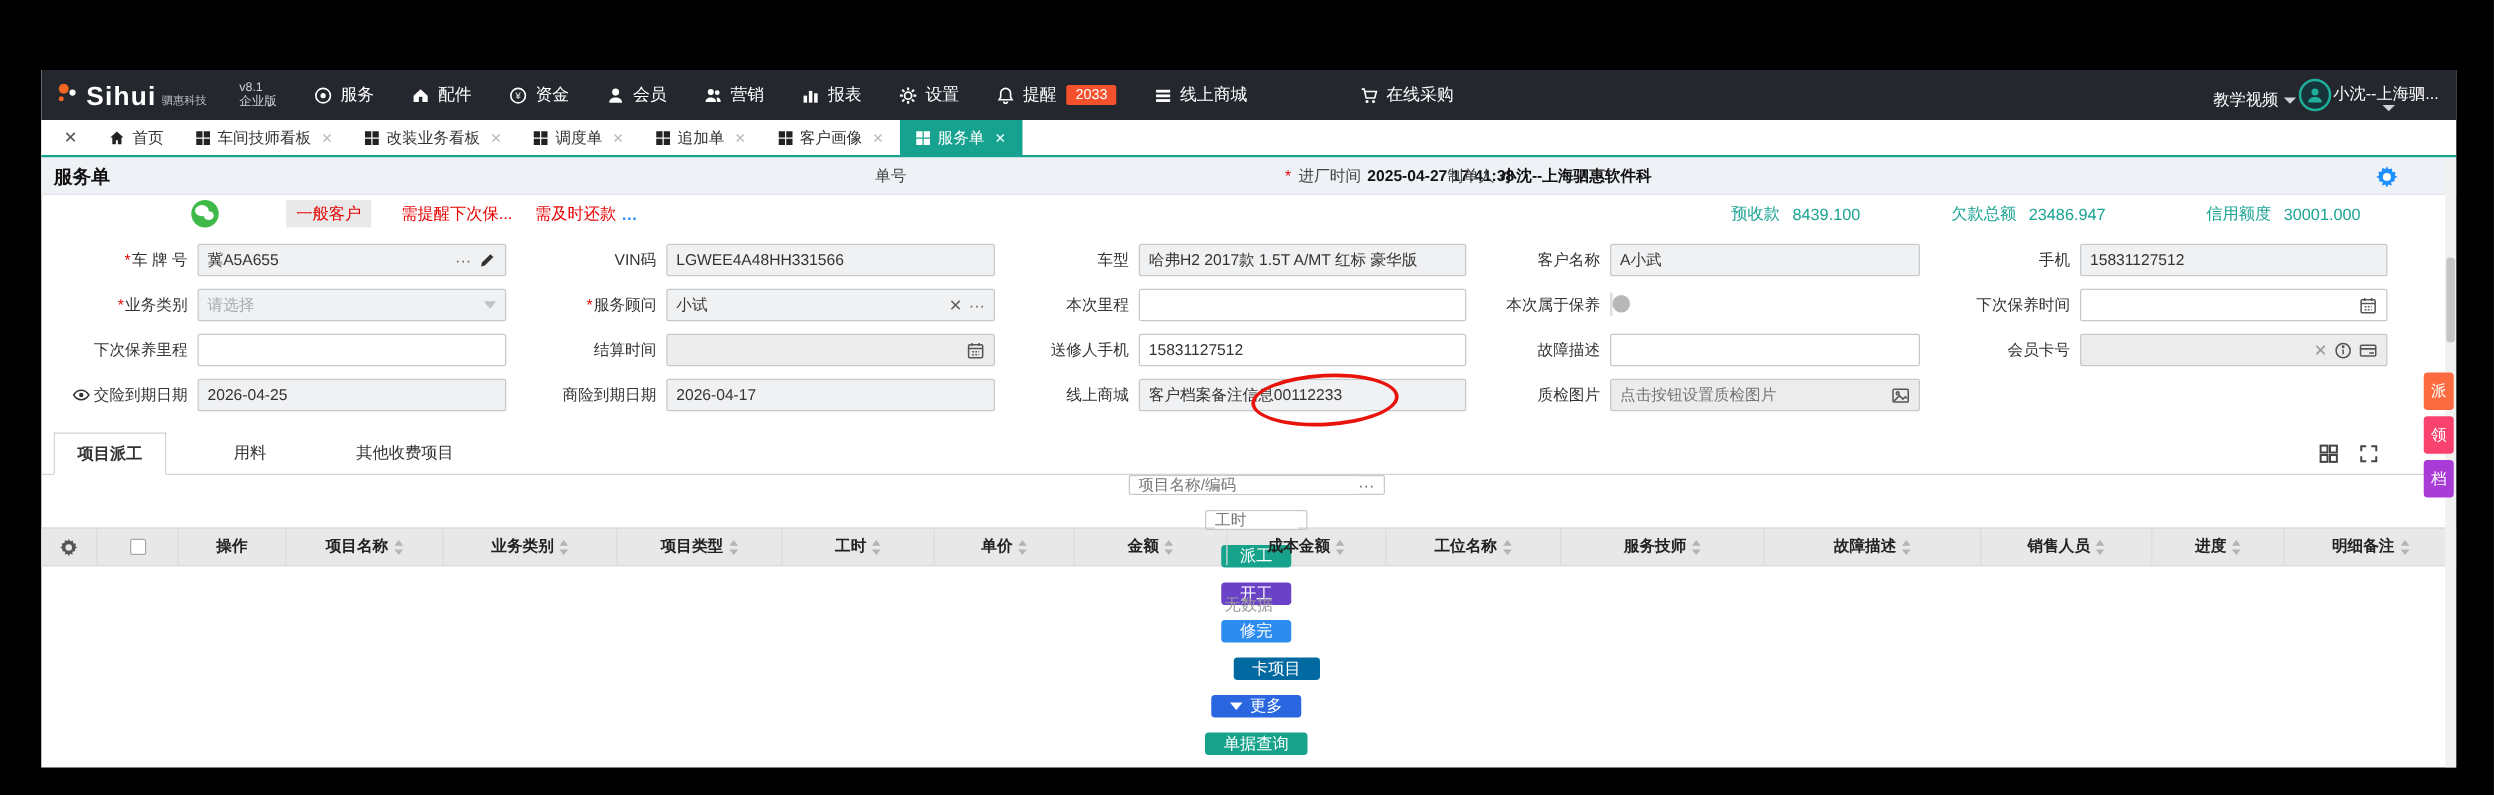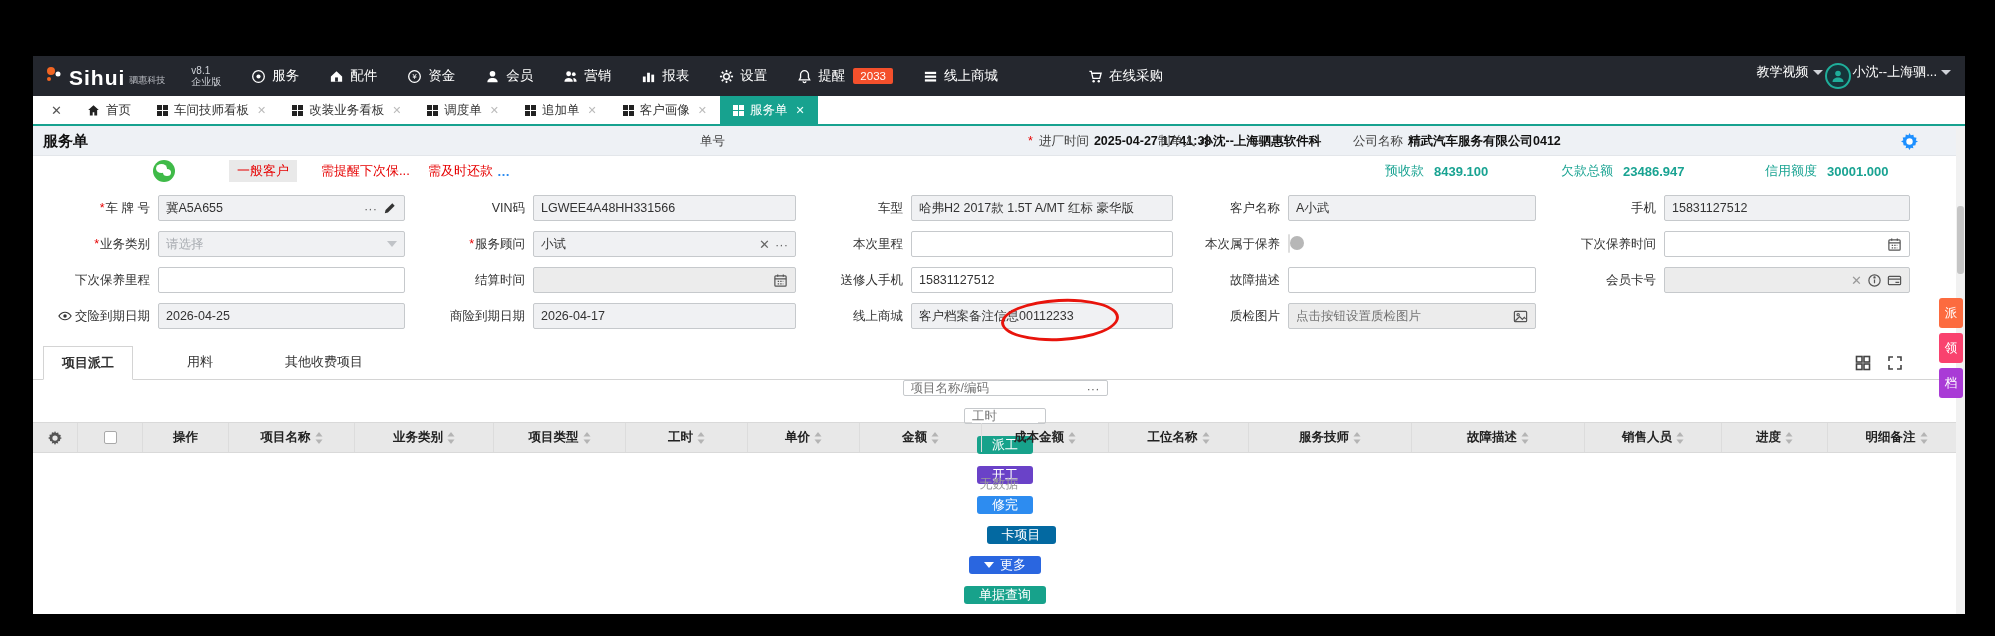--- a/index.html
+++ b/index.html
@@ -8,21 +8,21 @@
 
   
   .topbar { height:40px; background:#24272e; display:flex; align-items:center; color:#fff; padding:0 14px 0 10px; }
   .logo { display:flex; align-items:flex-end; gap:4px; margin-right:26px; }
   .logo-word { font-size:21px; font-weight:bold; letter-spacing:1px; line-height:18px; }
   .logo-cn { font-size:9px; color:#b9bcc2; }
   .ver { font-size:10px; color:#cfd2d8; line-height:11px; margin-right:30px; }
   .menu-item { display:flex; align-items:center; gap:6px; font-size:13.5px; margin-right:30px; cursor:pointer; white-space:nowrap; }
   .menu-item svg { width:15px; height:15px; fill:#fff; stroke:#fff; }
   .badge { background:#f4502c; color:#fff; font-size:11.5px; padding:2px 7px; border-radius:2px; margin-left:2px; }
-  .tb-right { margin-left:auto; display:flex; align-items:flex-start; gap:2px; font-size:13px; }
+  .tb-right { margin-left:auto; display:flex; align-items:flex-end; gap:2px; font-size:13px; }
   .caret { display:inline-block; width:0; height:0; border-left:5px solid transparent; border-right:5px solid transparent; border-top:5px solid #cfd2d8; margin-left:4px; }
   .avatar { width:26px; height:26px; border-radius:50%; background:#16343a; border:2px solid #1fae9a; display:flex; align-items:center; justify-content:center; }
   .avatar svg { width:16px; height:16px; fill:#1fae9a; }
 
   
   .tabbar { height:30px; background:#fff; border-bottom:2px solid #17a28f; display:flex; align-items:center; padding-left:6px; }
   .closeall { font-size:13px; color:#555; padding:0 12px; cursor:pointer; }
   .tab { display:flex; align-items:center; gap:6px; height:28px; padding:0 13px; font-size:12.5px; color:#333; cursor:pointer; white-space:nowrap; }
   .tab .gicon { width:11px; height:11px; display:grid; grid-template-columns:5px 5px; grid-template-rows:5px 5px; gap:1px; }
   .tab .gicon i { background:#222; }
@@ -39,21 +39,21 @@
   .title { left:10px; font-size:15px; font-weight:bold; color:#111; }
   .gearbtn svg { width:17px; height:17px; fill:#1e90ff; cursor:pointer; }
 
   
   .statusrow { height:30px; position:relative; font-size:13px; }
   .statusrow .st { position:absolute; top:0; height:30px; display:flex; align-items:center; gap:4px; white-space:nowrap; }
   .chip { background:#e9e9e9; color:#e60000; padding:2px 8px; font-size:13px; }
   .redlink { color:#e60000; cursor:pointer; }
   .bluedots { color:#2d8cf0; font-weight:bold; }
   .money { color:#19a392; }
-  .money b { font-weight:bold; margin-left:6px; }
+  .money b { font-weight:normal; margin-left:6px; }
   .wechat { width:22px; height:22px; border-radius:50%; background:#3fba48; position:relative; cursor:pointer; }
   .wechat i { position:absolute; background:#fff; border-radius:50%; }
   .wechat .b1 { width:11px; height:9px; left:3px; top:4px; }
   .wechat .b2 { width:8px; height:7px; left:10px; top:9px; }
 
   
   .formgrid { padding-top:4px; }
   .frow { display:grid; grid-template-columns:125px 247px 128px 263px 115px 262px 115px 248px 128px 246px; height:36px; align-items:center; }
   .flabel { text-align:right; padding-right:8px; font-size:12.5px; color:#333; white-space:nowrap; overflow:hidden; }
   .req::before { content:"*"; color:#e60000; margin-right:1px; }
@@ -213,21 +213,21 @@
       <span style="display:flex;align-items:center;cursor:pointer;">
         <span>教学视频</span>
         <span class="caret"></span>
       </span>
       <span class="avatar">
         <svg viewBox="0 0 16 16">
             <circle cx="8" cy="5.5" r="2.8"></circle>
             <path d="M2.5 14c0-3 2.5-4.5 5.5-4.5s5.5 1.5 5.5 4.5z"></path>
           </svg>
       </span>
-      <span style="display:flex;align-items:center;cursor:pointer;">
+      <span style="display:flex;align-items:center;cursor:pointer;flex-direction:column;">
         <span>小沈--上海驷...</span>
         <span class="caret"></span>
       </span>
     </div>
   </div>
 
   <div class="tabbar">
     <span class="closeall">✕</span>
     <div class="tab">
       <svg class="home" viewBox="0 0 16 16">
@@ -301,24 +301,20 @@
     <div class="fh title">服务单</div>
     <div class="fh" style="left:667px;">单号</div>
     <div class="fh" style="left:995px;">
       <span class="req"></span>
         <span>进厂时间</span>
       <b>2025-04-27 17:41:38</b>
     </div>
     <div class="fh" style="left:1125px;">
       <span>制单人</span>
       <b>小沈--上海驷惠软件科</b>
-    </div>
-    <div class="fh" style="left:1320px;">
-      <span>公司名称</span>
-      <b>精武汽车服务有限公司0412</b>
     </div>
     <div class="fh gearbtn" style="left:1868px;">
       <svg viewBox="0 0 16 16">
           <path d="M8 0l1.2 2.2 2.5-.6.4 2.5 2.5.4-.6 2.5L16 8l-2 1-.4 2.5-2.5.4.6 2.5-2.5-.6L8 16l-1.2-2.2-2.5.6.6-2.5-2.5-.4L2 9 0 8l2.2-1.2-.6-2.5 2.5-.4.4-2.5 2.5.6z"></path>
           <circle cx="8" cy="8" r="3" fill="#fff"></circle>
         </svg>
     </div>
   </div>
 
   <div class="statusrow">

